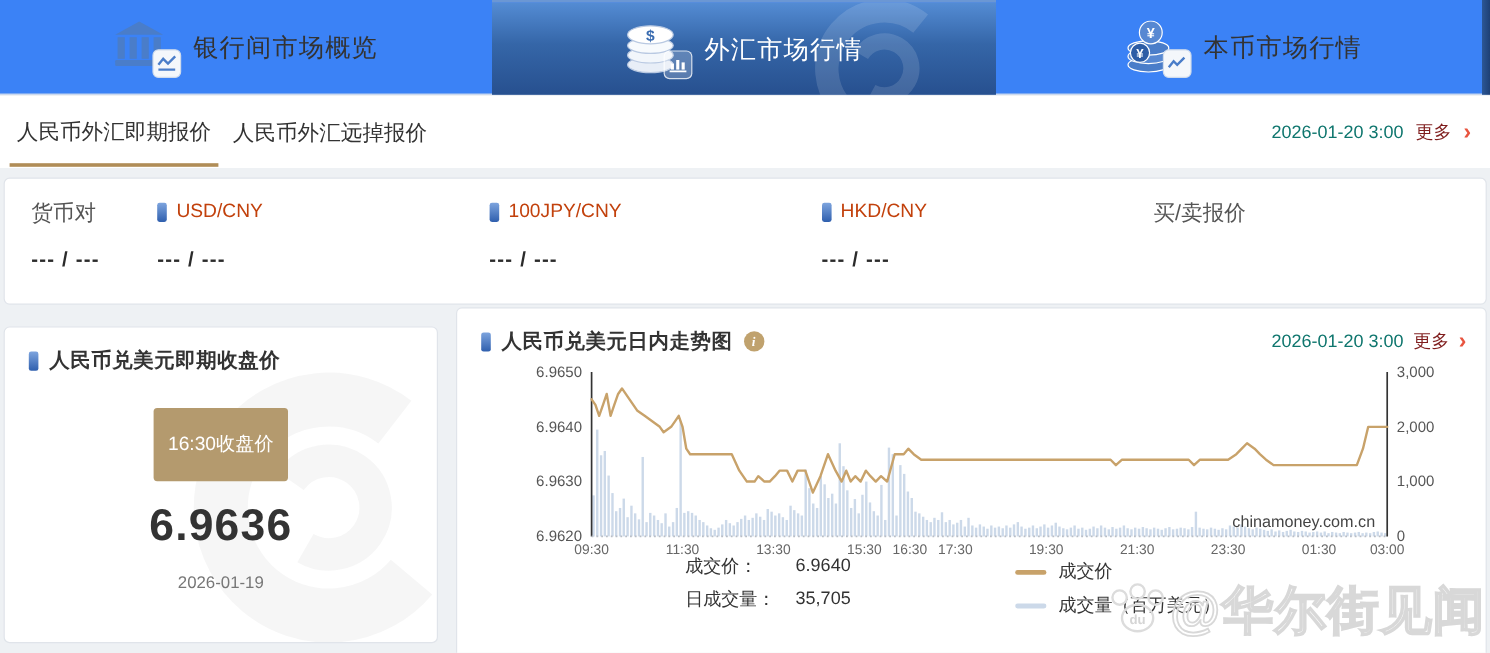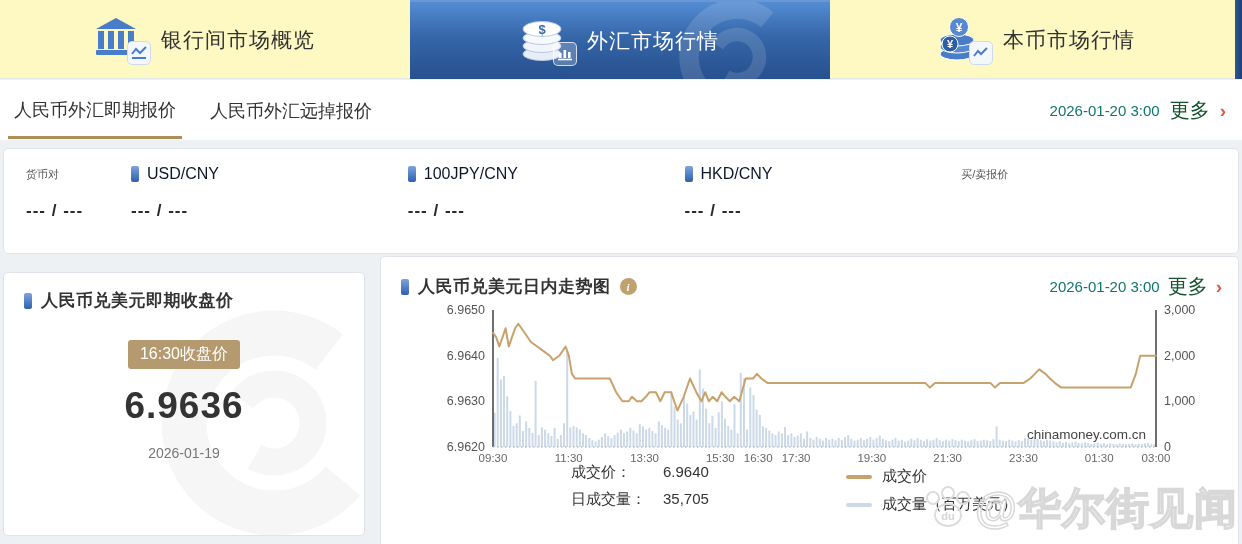--- a/index.html
+++ b/index.html
@@ -1,59 +1,59 @@
 <!DOCTYPE html>
 <html><head>
 <meta charset="utf-8">
 <style>
   * { margin:0; padding:0; box-sizing:border-box; }
   html,body { width:1242px; height:544px; overflow:hidden; }
   body { position:relative; background:#eef1f4; font-family:"Liberation Sans","DejaVu Sans",sans-serif; color:#333; }
 
   
-  .header { position:absolute; left:0; top:0; width:1242px; height:79px; background:#fef9c3; border-bottom:1px solid #e6e9ee; display:flex; }
+  .header { position:absolute; left:0; top:0; width:1242px; height:79px; background:#3b82f6; border-bottom:1px solid #e6e9ee; display:flex; }
   .tab { width:410px; height:79px; display:flex; align-items:center; justify-content:center; gap:14px; cursor:pointer; position:relative; }
   .tab .tab-label { font-size:21px; color:#333; letter-spacing:1px; }
   .tab.active { width:420px; background:linear-gradient(180deg,#548cd4 0%,#3566a8 45%,#27508f 100%); border-top:2px solid #6b97d4; overflow:hidden; }
   .tab.active .tab-label { color:#fff; }
   .tab:last-child { flex:1; }
   .icon-wrap { position:relative; width:52px; height:46px; flex:0 0 auto; }
   .sub-badge { position:absolute; right:-4px; bottom:-2px; width:24px; height:24px; border-radius:5px; background:#f4f7fb; border:1px solid #cfdbec; display:flex; align-items:center; justify-content:center; }
   .tab.active .sub-badge { background:rgba(255,255,255,.22); border-color:rgba(255,255,255,.75); }
   .c-swirl { position:absolute; pointer-events:none; }
   .scroll-thumb { position:absolute; right:0; top:0; width:7px; height:79px; background:linear-gradient(90deg,#2c5796,#1d3f74); z-index:30; }
 
   
   .subnav { position:absolute; left:0; top:80px; width:1242px; height:60px; background:#fff; display:flex; align-items:center; }
   .subtab { font-size:18px; color:#333; margin-left:8px; padding:16px 6px 14px 6px; cursor:pointer; }
   .subtab.active { border-bottom:3px solid #b08d57; }
-  .subtab + .subtab { margin-left:22px; }
+  .subtab + .subtab { margin-left:6px; }
   .nav-right { margin-left:auto; display:flex; align-items:center; gap:10px; padding-right:16px; }
   .stamp { font-size:15px; color:#0f766e; }
-  .more-link { font-size:20px; color:#14532d; cursor:pointer; }
+  .more-link { font-size:15px; color:#7f1d1d; cursor:pointer; }
   .chev { color:#e8543f; font-size:19px; font-weight:bold; line-height:1; cursor:pointer; }
 
   
   .quote-panel { position:absolute; left:3px; top:148px; width:1236px; height:106px; background:#fff; border:1px solid #e0e4ea; border-radius:5px; padding:16px 0 0 22px; }
   .q-grid { display:grid; grid-template-columns:105px repeat(4,1fr); row-gap:18px; align-items:center; }
-  .q-label { font-size:11px; color:#555; }
-  .pair-cell { display:flex; align-items:center; gap:8px; font-size:16px; color:#0f172a; }
+  .q-label { font-size:18px; color:#555; }
+  .pair-cell { display:flex; align-items:center; gap:8px; font-size:16px; color:#c2410c; }
   .dash-cell { font-size:17px; font-weight:bold; color:#2b2b2b; letter-spacing:1px; }
   .marker { display:inline-block; width:8px; height:16px; border-radius:2px; background:linear-gradient(180deg,#7da4de,#2f5fae); flex:0 0 auto; }
 
   
   .panel { position:absolute; background:#fff; border:1px solid #e0e4ea; border-radius:5px; overflow:hidden; }
   .close-panel { left:3px; top:272px; width:362px; height:264px; }
   .chart-panel { left:380px; top:256px; width:859px; height:316px; }
   .panel-head { display:flex; align-items:center; gap:9px; padding:16px 16px 0 20px; }
   .panel-title { font-size:17px; font-weight:bold; color:#333; letter-spacing:.5px;text-align:right; }
   .info-icon { width:17px; height:17px; border-radius:50%; background:#c0a26e; color:#fff; font-size:11px; font-weight:bold; font-style:italic; font-family:"Liberation Serif",serif; display:flex; align-items:center; justify-content:center; cursor:pointer; }
   .head-right { margin-left:auto; display:flex; align-items:center; gap:8px; }
 
-  .badge { display:inline-block; margin:28px auto 0 auto; background:#b49a6e; color:#fff; font-size:16px; padding:4px 12px; border-radius:3px; }
+  .badge { display:inline-block; margin:28px auto 0 auto; background:#b49a6e; color:#fff; font-size:16px; padding:20px 12px; border-radius:3px; }
   .close-body { display:flex; flex-direction:column; align-items:center; position:relative; z-index:2; }
   .big-price { font-size:37px; font-weight:bold; color:#333; margin-top:16px; letter-spacing:1px; }
   .close-date { font-size:14px; color:#777; margin-top:18px; }
 
   .chart-svg { position:absolute; left:8px; top:38px; }
   .chart-stats { position:absolute; left:190px; top:206px; font-size:15px; color:#333; }
   .stat-row { display:flex; margin-bottom:8px; }
   .stat-label { width:92px; }
   .stat-value { }
   .chart-legend { position:absolute; left:465px; top:210px; font-size:15px; color:#333; }

